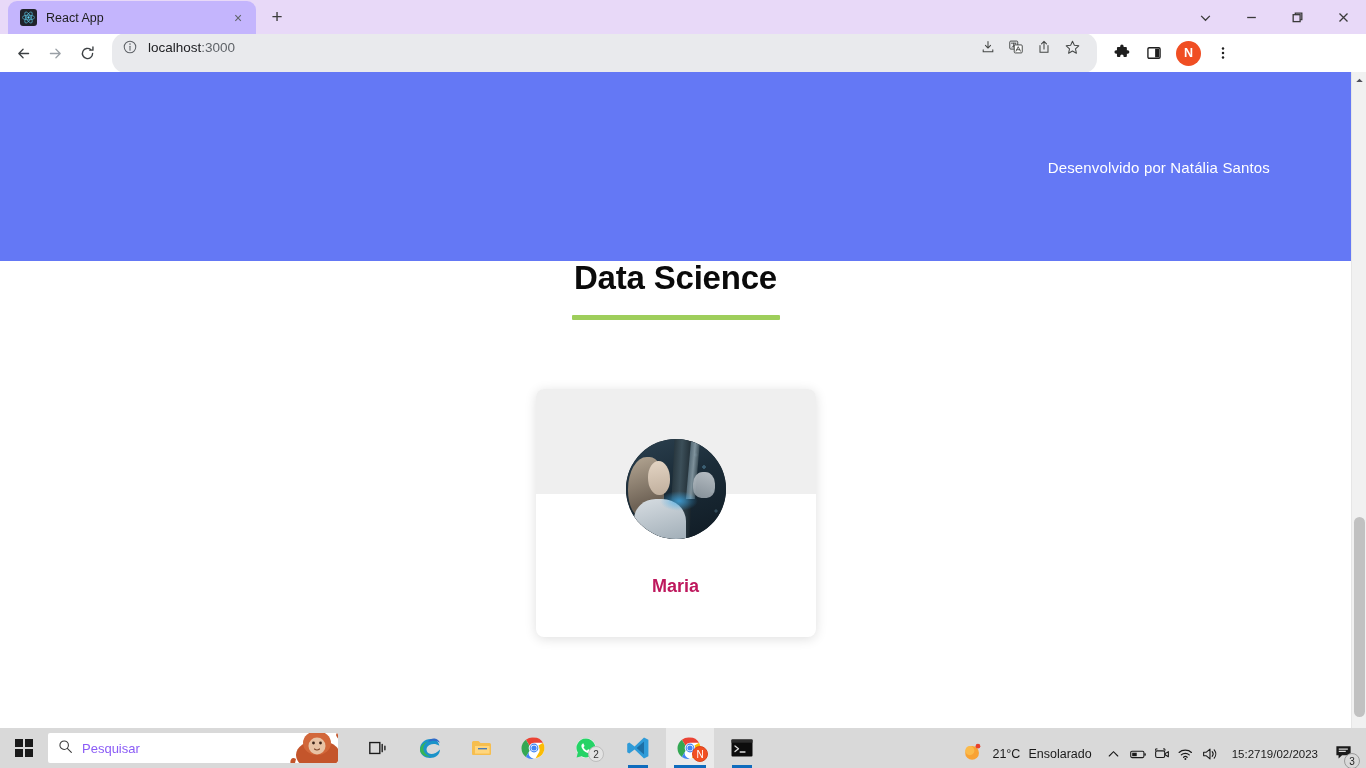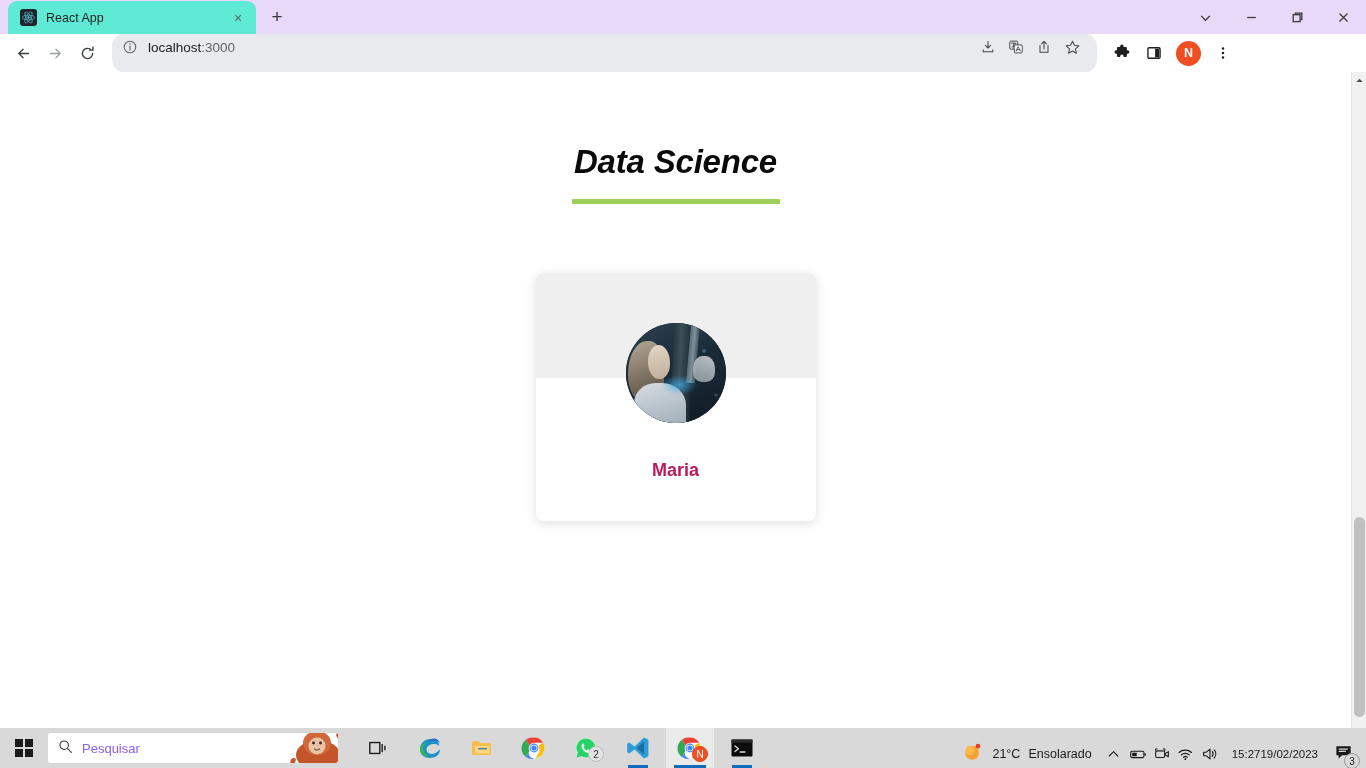--- a/index.html
+++ b/index.html
@@ -12,21 +12,21 @@
 
   
   .browser { position: absolute; inset: 0; display: flex; flex-direction: column; }
 
   .titlebar {
     height: 34px; background: #E8D9F8;
     display: flex; align-items: flex-end; position: relative; flex: 0 0 34px;
   }
   .tabstrip { display: flex; align-items: flex-end; height: 34px; padding-left: 8px; }
   .tab {
-    width: 248px; height: 33px; background: #5eead4;
+    width: 248px; height: 33px; background: #c4b5fd;
     border-radius: 9px 9px 0 0; display: flex; align-items: center;
     padding: 0 8px 0 12px; gap: 9px; position: relative;
   }
   .favicon {
     width: 17px; height: 17px; border-radius: 3px; background: #20232A;
     display: flex; align-items: center; justify-content: center; flex: 0 0 17px;
   }
   .tab-title {
     font-size: 12.5px; color: #1f1f1f; flex: 1;
     white-space: nowrap; overflow: hidden; text-overflow: ellipsis;
@@ -79,21 +79,21 @@
   
   .viewport { flex: 1; position: relative; background: #ffffff; overflow: hidden; }
   .page { position: absolute; inset: 0 15px 0 0; overflow: hidden; }
 
   .hero { height: 189px; background: #6478F5; position: relative; }
   .hero-credit {
     position: absolute; right: 81px; top: 50%; transform: translateY(-50%);
     color: #ffffff; font-size: 15px; letter-spacing: .15px; white-space: nowrap;
   }
 
-  .section-title-wrap { margin-top: 73px; text-align: center; font-style: italic; }
+  .section-title-wrap { text-align: center; }
   .section-title {
     font-size: 33px; font-weight: bold; color: #0a0a0a; letter-spacing: -.2px;
     line-height: 1;
   }
   .title-underline {
     width: 208px; height: 5px; background: #9ECE5B;
     margin: 21px auto 0; border-radius: 1px;
   }
 
   .cards { margin-top: 69px; display: flex; justify-content: center; }
@@ -351,20 +351,23 @@
           <circle cx="10" cy="10" r="1.55" fill="#1f1f1f"></circle>
           <circle cx="10" cy="15.7" r="1.55" fill="#1f1f1f"></circle>
         </svg>
       </div>
     </div>
   </div>
 
   <div class="viewport">
     <div class="page">
 
+      <div class="hero">
+        <div class="hero-credit">Desenvolvido por Natália Santos</div>
+      </div>
 
       <div class="section-title-wrap">
         <h1 class="section-title">Data Science</h1>
         <div class="title-underline"></div>
       </div>
 
       <div class="cards">
         <div class="card">
           <div class="card-banner"></div>
           <div class="card-avatar">

